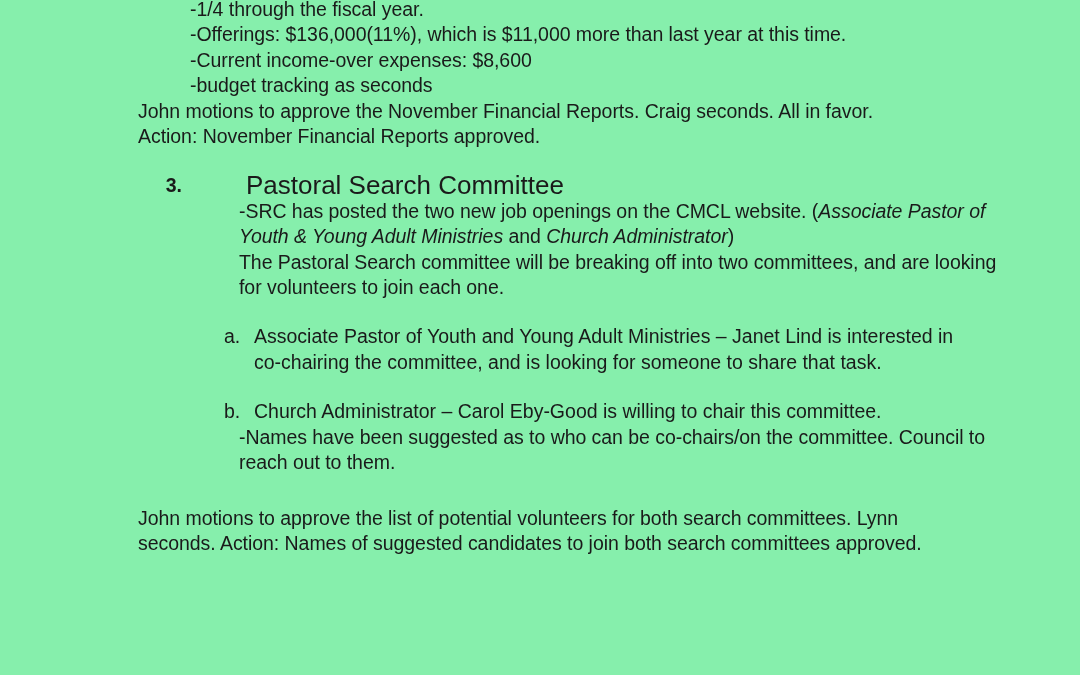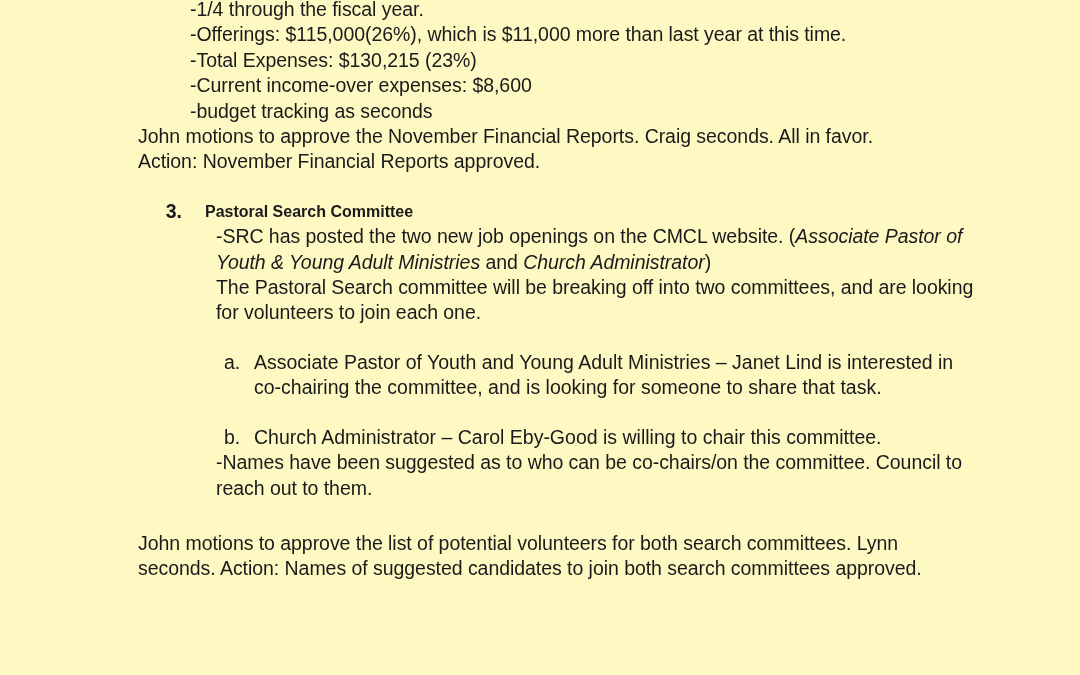--- a/index.html
+++ b/index.html
@@ -9,21 +9,21 @@
     background: #ffffff;
   }
   body {
     font-family: "Liberation Sans", sans-serif;
     color: #1a1a1a;
   }
   .page {
     position: relative;
     width: 1080px;
     height: 675px;
-    background: #fef9c3;
+    background: #86efac;
     overflow: hidden;
     box-sizing: border-box;
   }
   .doc-body {
     position: absolute;
     left: 126px;
     top: -3px;
     width: 830px;
   }
   .para {
@@ -56,28 +56,28 @@
     position: absolute;
     left: 0;
     top: 0;
     width: 22px;
     text-align: right;
     font-weight: bold;
     font-size: 19.5px;
     line-height: 25.4px;
   }
   .num-text {
-    margin-left: 45px;
-    font-weight: bold;
-    font-size: 16px;
+    margin-left: 86px;
+    font-weight: normal;
+    font-size: 26px;
     line-height: 25.4px;
   }
   
   .under-num {
-    margin-left: 90px;
+    margin-left: 113px;
     width: 760px;
   }
 
   
   .letter-item {
     position: relative;
     margin-left: 98px;
     width: 732px;
   }
   .letter-marker {
@@ -99,22 +99,21 @@
   .spacer-lg { height: 30px; }
 </style>
 </head>
 <body>
 
 <div class="page">
   <div class="doc-body">
 
     <div>
       <p class="para indent-1">-1/4 through the fiscal year.</p>
-      <p class="para indent-1">-Offerings: $115,000(26%), which is $11,000 more than last year at this time.</p>
-      <p class="para indent-1">-Total Expenses: $130,215 (23%)</p>
+      <p class="para indent-1">-Offerings: $136,000(11%), which is $11,000 more than last year at this time.</p>
       <p class="para indent-1">-Current income-over expenses: $8,600</p>
       <p class="para indent-1">-budget tracking as seconds</p>
     </div>
 
     <p class="para flush">John motions to approve the November Financial Reports. Craig seconds. All in favor.</p>
     <p class="para flush b">Action: November Financial Reports approved.</p>
 
     <div class="spacer-md"></div>
 
     <div class="num-item">

